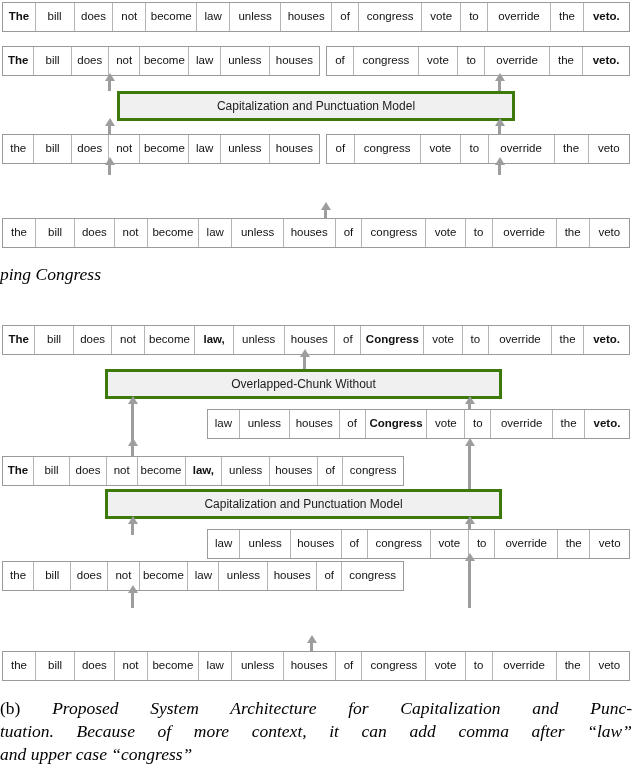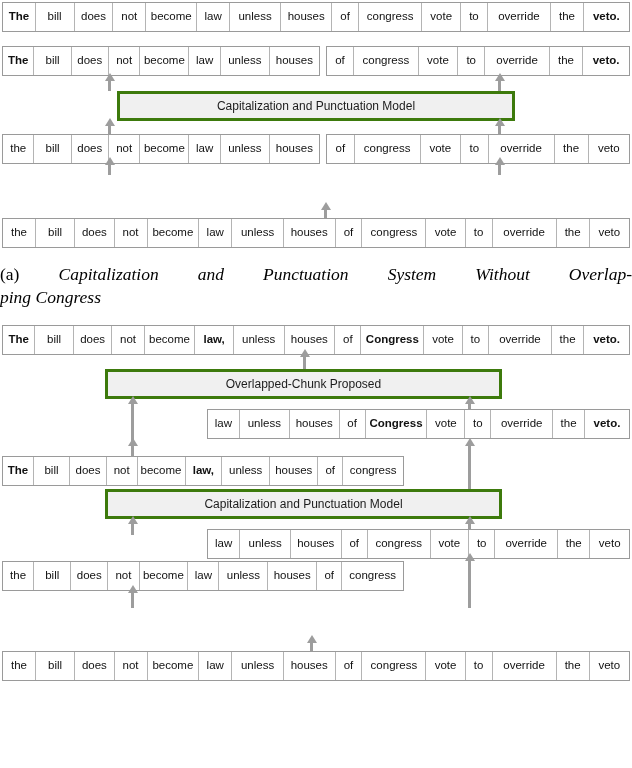--- a/index.html
+++ b/index.html
@@ -132,21 +132,20 @@
       <div class="cell" style="flex: 0 0 4.28468%;">of</div>
       <div class="cell" style="flex: 0 0 10.2397%;">congress</div>
       <div class="cell" style="flex: 0 0 6.26967%;">vote</div>
       <div class="cell" style="flex: 0 0 4.28468%;">to</div>
       <div class="cell" style="flex: 0 0 10.2397%;">override</div>
       <div class="cell" style="flex: 0 0 5.27717%;">the</div>
       <div class="cell" style="flex: 0 0 6.26967%;">veto</div>
     </div>
 
   <div class="cap" style="top:263px;">
-    <span class="cap-line just"><span class="lbl">(a)</span>&nbsp;<span class="txt">Capitalization and Punctuation System Without Overlap-</span></span>
     <span class="cap-line"><span class="txt">ping Congress</span></span>
   </div>
 
   <div class="row" style="left:2px;top:325px;width:628px;">
       <div class="cell b" style="flex: 0 0 5.17446%;">The</div>
       <div class="cell" style="flex: 0 0 6.14764%;">bill</div>
       <div class="cell" style="flex: 0 0 6.14764%;">does</div>
       <div class="cell" style="flex: 0 0 5.17446%;">not</div>
       <div class="cell" style="flex: 0 0 8.09399%;">become</div>
       <div class="cell b" style="flex: 0 0 6.14764%;">law,</div>
@@ -156,21 +155,21 @@
       <div class="cell b" style="flex: 0 0 10.0404%;">Congress</div>
       <div class="cell" style="flex: 0 0 6.14764%;">vote</div>
       <div class="cell" style="flex: 0 0 4.20128%;">to</div>
       <div class="cell" style="flex: 0 0 10.0404%;">override</div>
       <div class="cell" style="flex: 0 0 5.17446%;">the</div>
       <div class="cell b" style="flex: 0 0 7.12082%;">veto.</div>
     </div>
 
   <div class="arrow" style="left:303px;top:356px;height:13px;"></div>
 
-  <div class="pbox" style="left:105px;top:369px;width:397px;">Overlapped-Chunk Proposed</div>
+  <div class="pbox" style="left:105px;top:369px;width:397px;">Overlapped-Chunk Without</div>
 
   <div class="arrow" style="left:131px;top:403px;height:56px;"></div>
   <div class="arrow" style="left:468px;top:403px;height:12px;"></div>
 
   <div class="row" style="left:207px;top:409px;width:423px;">
       <div class="cell" style="flex: 0 0 7.57734%;">law</div>
       <div class="cell" style="flex: 0 0 11.8526%;">unless</div>
       <div class="cell" style="flex: 0 0 11.8526%;">houses</div>
       <div class="cell" style="flex: 0 0 6.15224%;">of</div>
       <div class="cell b" style="flex: 0 0 14.7028%;">Congress</div>
@@ -245,14 +244,19 @@
       <div class="cell" style="flex: 0 0 8.25466%;">houses</div>
       <div class="cell" style="flex: 0 0 4.28468%;">of</div>
       <div class="cell" style="flex: 0 0 10.2397%;">congress</div>
       <div class="cell" style="flex: 0 0 6.26967%;">vote</div>
       <div class="cell" style="flex: 0 0 4.28468%;">to</div>
       <div class="cell" style="flex: 0 0 10.2397%;">override</div>
       <div class="cell" style="flex: 0 0 5.27717%;">the</div>
       <div class="cell" style="flex: 0 0 6.26967%;">veto</div>
     </div>
 
+  <div class="cap" style="top:697px;">
+    <span class="cap-line just"><span class="lbl">(b)</span>&nbsp;<span class="txt">Proposed System Architecture for Capitalization and Punc-</span></span>
+    <span class="cap-line just"><span class="txt">tuation. Because of more context, it can add comma after “law”</span></span>
+    <span class="cap-line"><span class="txt">and upper case “congress”</span></span>
+  </div>
 
 </div>
 
 </body></html>

